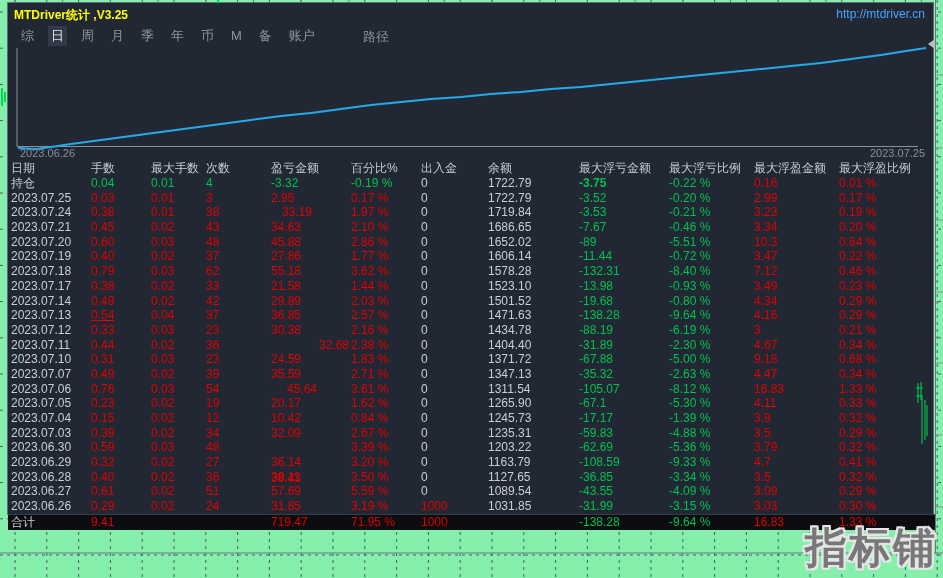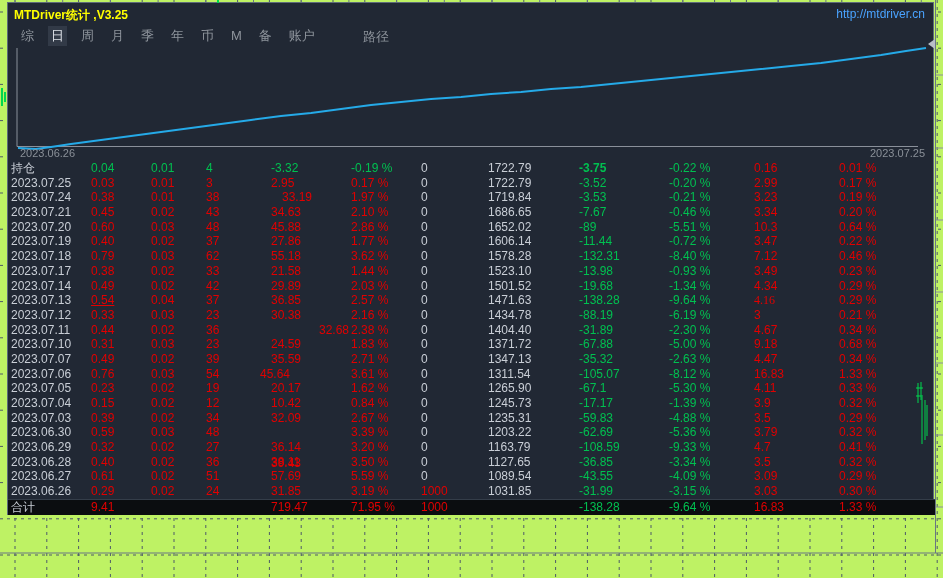--- a/index.html
+++ b/index.html
@@ -1,16 +1,16 @@
 <!DOCTYPE html>
 <html><head>
 <meta charset="utf-8">
 <style>
   html,body{margin:0;padding:0;background:#000;}
-  .screen{position:relative;width:943px;height:578px;background:#bef264;overflow:hidden;
+  .screen{position:relative;width:943px;height:578px;background:#86efac;overflow:hidden;
           font-family:"Liberation Sans","DejaVu Sans",sans-serif;}
   svg.layer{position:absolute;left:0;top:0;pointer-events:none;}
   #bg-grid{z-index:0;}
   #overlay{z-index:5;}
 
   
   .panel{position:absolute;left:7px;top:2px;width:927px;height:513px;
          background:#212834;border:1px solid #5d6b7a;box-sizing:border-box;z-index:2;}
 
   .titlebar{position:absolute;left:0;top:0;width:100%;height:22px;}
@@ -161,20 +161,34 @@
         <polyline fill="none" stroke="#25aae8" stroke-width="2" points="10,103 28,104 43,102 63,99 93,95 123,91 153,87 183,83 213,79 243,75 273,71
                   303,68 333,64 363,60 393,57 423,54 453,52 483,49 513,47 543,44 573,42 603,39
                   633,36 663,33 693,30 723,27 753,24 783,21 813,18 843,14 873,10 898,6 918,3"></polyline>
       </svg>
       <span class="axis-label left">2023.06.26</span>
       <span class="axis-label right">2023.07.25</span>
     </div>
 
     <div class="table">
 
+    <div class="trow header">
+          <span class="tcell c-head" style="left: 3px;">日期</span>
+          <span class="tcell c-head" style="left: 83px;">手数</span>
+          <span class="tcell c-head" style="left: 143px;">最大手数</span>
+          <span class="tcell c-head" style="left: 198px;">次数</span>
+          <span class="tcell c-head" style="left: 263px;">盈亏金额</span>
+          <span class="tcell c-head" style="left: 343px;">百分比%</span>
+          <span class="tcell c-head" style="left: 413px;">出入金</span>
+          <span class="tcell c-head" style="left: 480px;">余额</span>
+          <span class="tcell c-head" style="left: 571px;">最大浮亏金额</span>
+          <span class="tcell c-head" style="left: 661px;">最大浮亏比例</span>
+          <span class="tcell c-head" style="left: 746px;">最大浮盈金额</span>
+          <span class="tcell c-head" style="left: 831px;">最大浮盈比例</span>
+        </div>
         <div class="trow">
           <span class="tcell c-white" style="left: 3px;">持仓</span>
           <span class="tcell c-green" style="left: 83px;">0.04</span>
           <span class="tcell c-green" style="left: 143px;">0.01</span>
           <span class="tcell c-green" style="left: 198px;">4</span>
           <span class="tcell c-green" style="left: 263px;">-3.32</span>
           <span class="tcell c-green" style="left: 343px;">-0.19 %</span>
           <span class="tcell c-white" style="left: 413px;">0</span>
           <span class="tcell c-white" style="left: 480px;">1722.79</span>
           <span class="tcell c-green" style="left: 571px; font-weight: bold;">-3.75</span>
@@ -283,36 +297,36 @@
         <div class="trow">
           <span class="tcell c-white" style="left: 3px;">2023.07.14</span>
           <span class="tcell c-red" style="left: 83px;">0.49</span>
           <span class="tcell c-red" style="left: 143px;">0.02</span>
           <span class="tcell c-red" style="left: 198px;">42</span>
           <span class="tcell c-red" style="left: 263px;">29.89</span>
           <span class="tcell c-red" style="left: 343px;">2.03 %</span>
           <span class="tcell c-white" style="left: 413px;">0</span>
           <span class="tcell c-white" style="left: 480px;">1501.52</span>
           <span class="tcell c-green" style="left: 571px;">-19.68</span>
-          <span class="tcell c-green" style="left: 661px;">-1.34 %</span>
+          <span class="tcell c-green" style="left: 661px;">-0.80 %</span>
           <span class="tcell c-red" style="left: 746px;">4.34</span>
           <span class="tcell c-red" style="left: 831px;">0.29 %</span>
         </div>
         <div class="trow">
           <span class="tcell c-white" style="left: 3px;">2023.07.13</span>
           <span class="tcell c-red" style="left: 83px; text-decoration: underline;">0.54</span>
           <span class="tcell c-red" style="left: 143px;">0.04</span>
           <span class="tcell c-red" style="left: 198px;">37</span>
           <span class="tcell c-red" style="left: 263px;">36.85</span>
           <span class="tcell c-red" style="left: 343px;">2.57 %</span>
           <span class="tcell c-white" style="left: 413px;">0</span>
           <span class="tcell c-white" style="left: 480px;">1471.63</span>
           <span class="tcell c-green" style="left: 571px;">-138.28</span>
           <span class="tcell c-green" style="left: 661px;">-9.64 %</span>
-          <span class="tcell c-red" style="left: 746px; font-family: Liberation Serif, serif;">4.16</span>
+          <span class="tcell c-red" style="left: 746px;">4.16</span>
           <span class="tcell c-red" style="left: 831px;">0.29 %</span>
         </div>
         <div class="trow">
           <span class="tcell c-white" style="left: 3px;">2023.07.12</span>
           <span class="tcell c-red" style="left: 83px;">0.33</span>
           <span class="tcell c-red" style="left: 143px;">0.03</span>
           <span class="tcell c-red" style="left: 198px;">23</span>
           <span class="tcell c-red" style="left: 263px;">30.38</span>
           <span class="tcell c-red" style="left: 343px;">2.16 %</span>
           <span class="tcell c-white" style="left: 413px;">0</span>
@@ -362,21 +376,21 @@
           <span class="tcell c-green" style="left: 571px;">-35.32</span>
           <span class="tcell c-green" style="left: 661px;">-2.63 %</span>
           <span class="tcell c-red" style="left: 746px;">4.47</span>
           <span class="tcell c-red" style="left: 831px;">0.34 %</span>
         </div>
         <div class="trow">
           <span class="tcell c-white" style="left: 3px;">2023.07.06</span>
           <span class="tcell c-red" style="left: 83px;">0.76</span>
           <span class="tcell c-red" style="left: 143px;">0.03</span>
           <span class="tcell c-red" style="left: 198px;">54</span>
-          <span class="tcell c-red" style="left: 252px;">45.64</span>
+          <span class="tcell c-red" style="left: 279px;">45.64</span>
           <span class="tcell c-red" style="left: 343px;">3.61 %</span>
           <span class="tcell c-white" style="left: 413px;">0</span>
           <span class="tcell c-white" style="left: 480px;">1311.54</span>
           <span class="tcell c-green" style="left: 571px;">-105.07</span>
           <span class="tcell c-green" style="left: 661px;">-8.12 %</span>
           <span class="tcell c-red" style="left: 746px;">16.83</span>
           <span class="tcell c-red" style="left: 831px;">1.33 %</span>
         </div>
         <div class="trow">
           <span class="tcell c-white" style="left: 3px;">2023.07.05</span>
@@ -516,13 +530,14 @@
     </g>
     <g stroke="#00d84e" stroke-width="2">
       <line x1="2" y1="88" x2="2" y2="106"></line>
       <line x1="5" y1="92" x2="5" y2="102"></line>
     </g>
     <line x1="218" y1="0" x2="218" y2="3" stroke="#00d84e" stroke-width="2"></line>
   </svg>
 
   <div class="scroll-arrow"></div>
 
+  <div class="watermark">指标铺</div>
 </div>
 
 </body></html>

